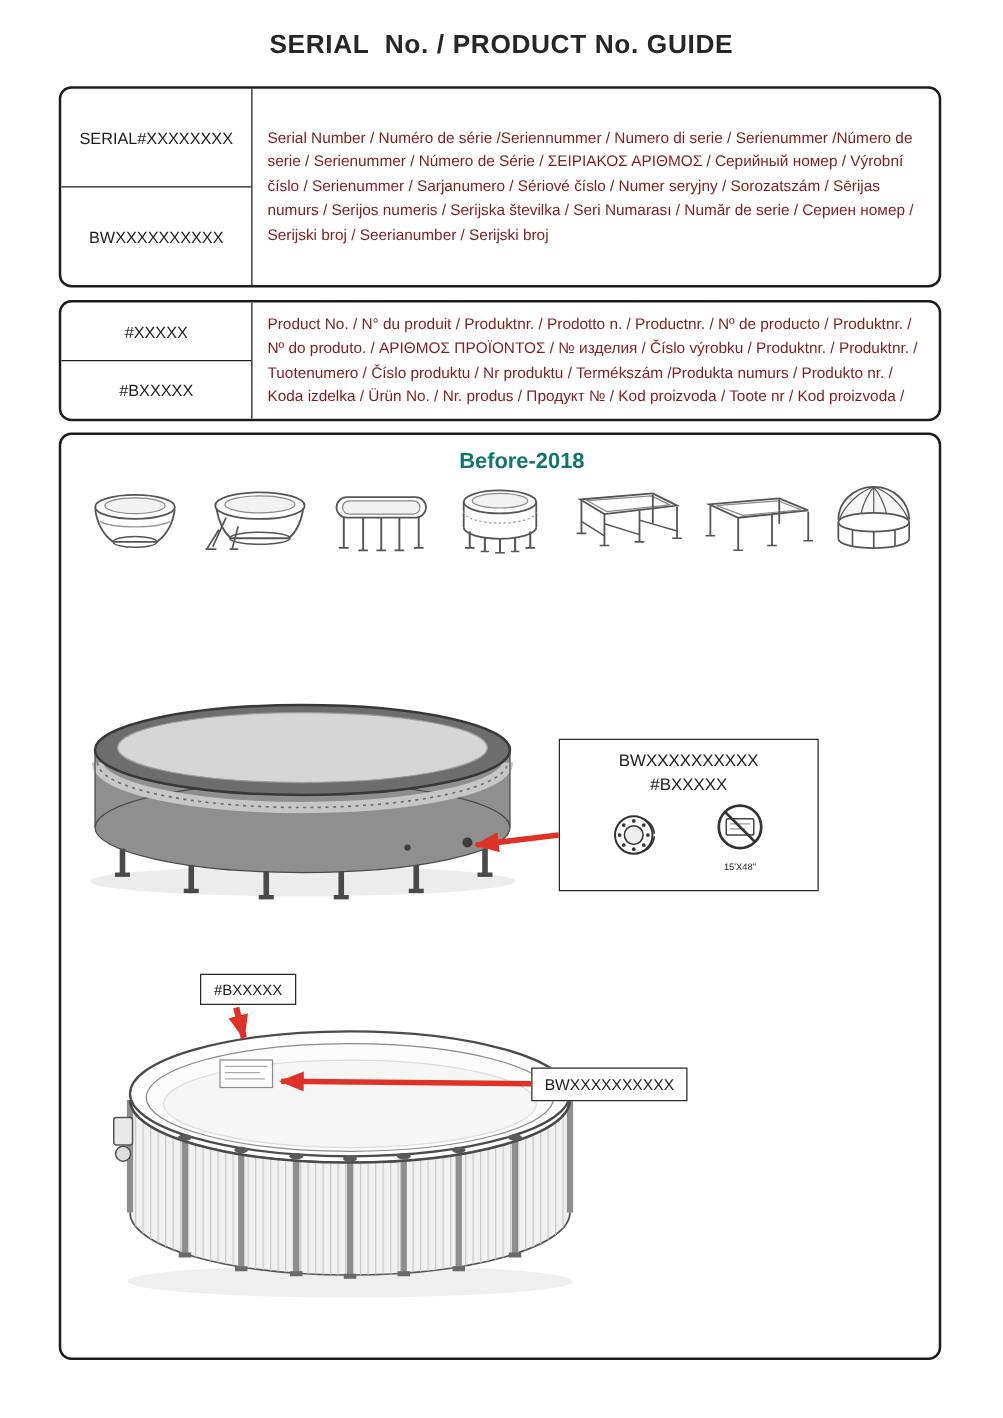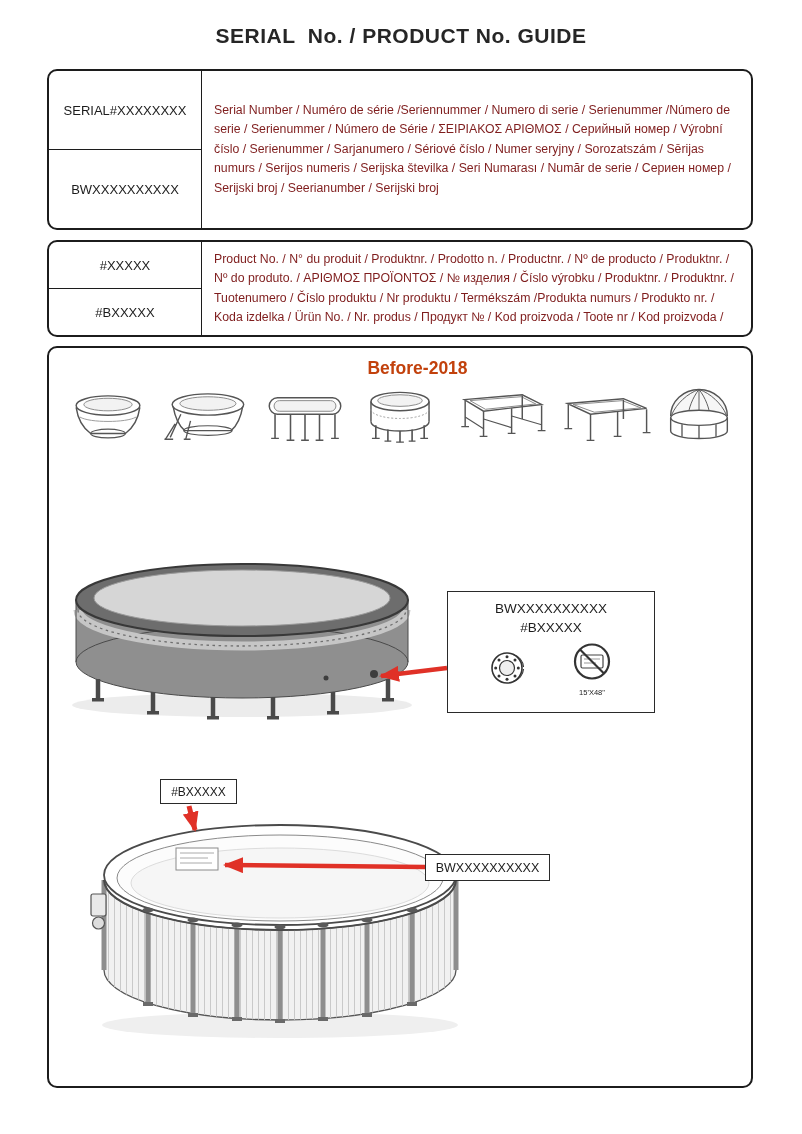--- a/index.html
+++ b/index.html
@@ -24,21 +24,21 @@
     border-bottom:1.5px solid #1c1c1c; font-size:13px; white-space:nowrap;
   }
   .code-cell:last-child { border-bottom:none; }
   .desc {
     flex:1; display:flex; align-items:center; padding:6px 12px;
     font-size:12.3px; line-height:1.58; color:#7f1d1d;
   }
   .diagram-box { top:346px; height:742px; display:block; }
   .d-heading {
     position:absolute; top:10px; left:0; width:100%; text-align:center;
-    font-size:17.5px; font-weight:700; color:#c2410c;padding-left:35px;
+    font-size:17.5px; font-weight:700; color:#0f766e;padding-left:35px;
   }
   .icon-row {
     position:absolute; top:28px; left:12px; right:12px; height:72px;
     display:flex; justify-content:space-between; align-items:flex-end; padding:0 4px;
   }
   .pool-icon { display:block; }
   .pool-a { position:absolute; left:19px; top:204px; }
   .pool-b { position:absolute; left:41px; top:470px; }
   .callout {
     position:absolute; background:#fff; border:1.5px solid #2a2a2a; text-align:center;

